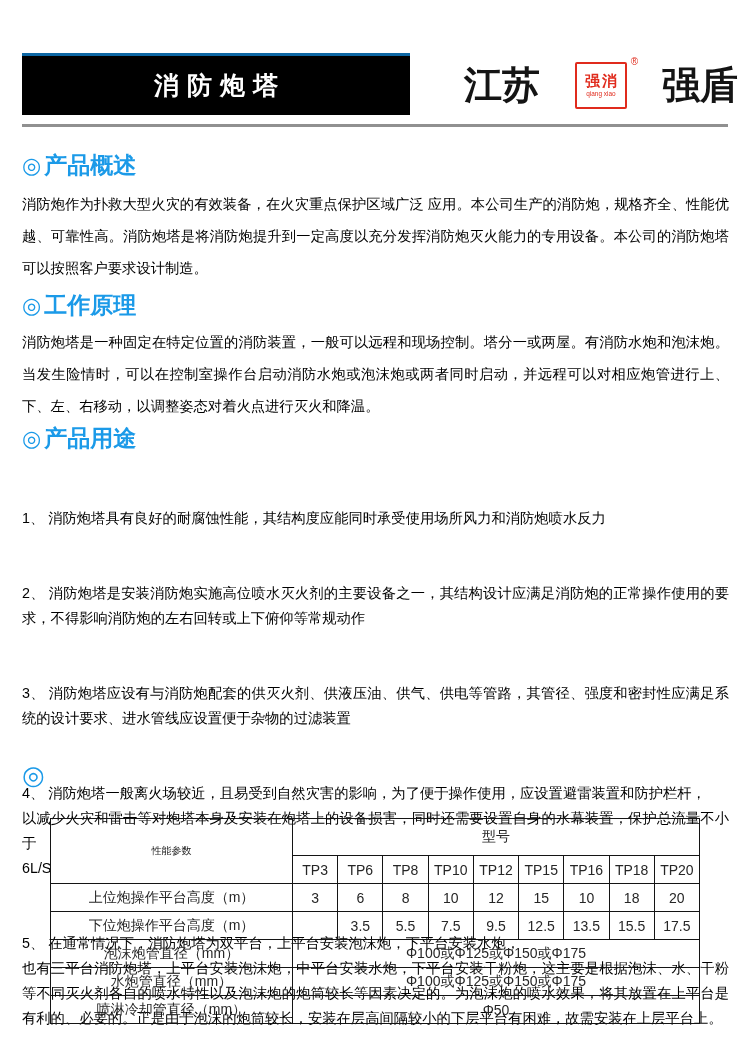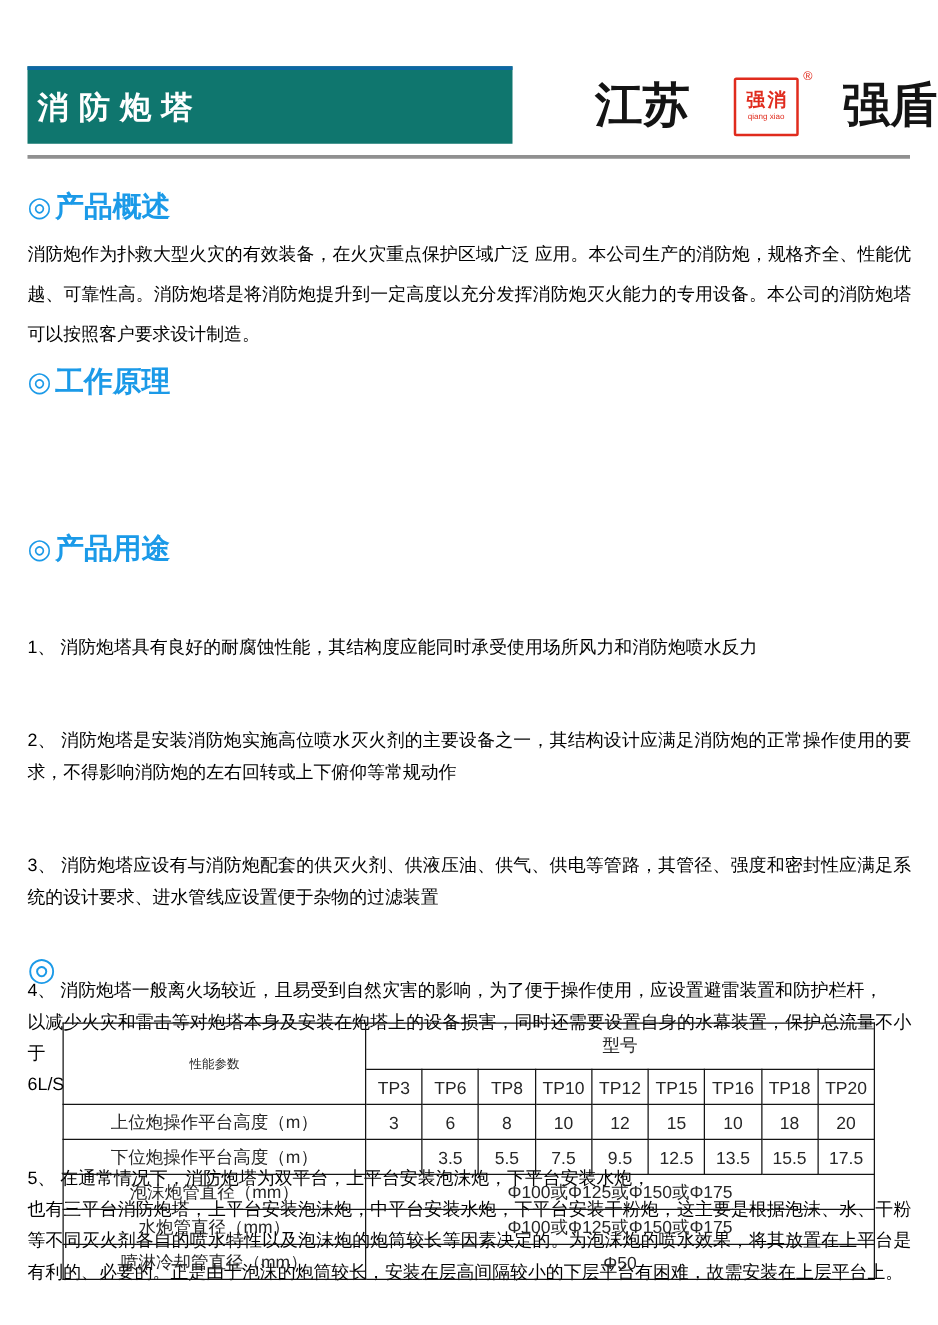--- a/index.html
+++ b/index.html
@@ -2,27 +2,27 @@
 <html><head>
 <meta charset="utf-8">
 <style>
   html,body { margin:0; padding:0; background:#ffffff; }
   body { font-family: "Liberation Sans", "DejaVu Sans", sans-serif; }
   .page { position:relative; width:750px; height:1060px; background:#ffffff; overflow:hidden; }
 
   
   .title-box {
     position:absolute; left:22px; top:53px; width:388px; height:62px;
-    box-sizing:border-box; background:#0f766e; border-top:3px solid #0d67a4;
-    display:flex; align-items:center; 
+    box-sizing:border-box; background:#000000; border-top:3px solid #0d67a4;
+    display:flex; align-items:center; justify-content:center;
   }
   .title-text { color:#ffffff; font-size:25px; font-weight:700; letter-spacing:8px; text-indent:8px; }
 
   .brand {
-    position:absolute; left:476px; top:56px; width:274px; height:58px;
+    position:absolute; left:464px; top:56px; width:274px; height:58px;
     display:flex; align-items:center; justify-content:space-between;
   }
   .brand-cn { font-size:38px; font-weight:700; color:#141414; line-height:1; white-space:nowrap; }
   .seal {
     position:relative; width:52px; height:47px; box-sizing:border-box;
     border:2px solid #e02b1d; border-radius:2px;
     display:flex; flex-direction:column; align-items:center; justify-content:center; gap:1px;
     background:#ffffff;
   }
   .seal-top { font-size:15px; font-weight:700; color:#e02b1d; letter-spacing:2px; text-indent:2px; line-height:1.1; }
@@ -94,20 +94,21 @@
   <div class="sec-heading h-overview">
     <span class="bullet">◎</span>
     <span>产品概述</span>
   </div>
   <div class="body-text t-overview">消防炮作为扑救大型火灾的有效装备，在火灾重点保护区域广泛 应用。本公司生产的消防炮，规格齐全、性能优越、可靠性高。消防炮塔是将消防炮提升到一定高度以充分发挥消防炮灭火能力的专用设备。本公司的消防炮塔可以按照客户要求设计制造。</div>
 
   <div class="sec-heading h-principle">
     <span class="bullet">◎</span>
     <span>工作原理</span>
   </div>
+  <div class="body-text t-principle">消防炮塔是一种固定在特定位置的消防装置，一般可以远程和现场控制。塔分一或两屋。有消防水炮和泡沫炮。当发生险情时，可以在控制室操作台启动消防水炮或泡沫炮或两者同时启动，并远程可以对相应炮管进行上、下、左、右移动，以调整姿态对着火点进行灭火和降温。</div>
 
   <div class="sec-heading h-usage">
     <span class="bullet">◎</span>
     <span>产品用途</span>
   </div>
   <div class="body-text t-usage">
     <p>1、 消防炮塔具有良好的耐腐蚀性能，其结构度应能同时承受使用场所风力和消防炮喷水反力</p>
     <p>2、 消防炮塔是安装消防炮实施高位喷水灭火剂的主要设备之一，其结构设计应满足消防炮的正常操作使用的要求，不得影响消防炮的左右回转或上下俯仰等常规动作</p>
     <p>3、 消防炮塔应设有与消防炮配套的供灭火剂、供液压油、供气、供电等管路，其管径、强度和密封性应满足系统的设计要求、进水管线应设置便于杂物的过滤装置</p>
     <p>4、 消防炮塔一般离火场较近，且易受到自然灾害的影响，为了便于操作使用，应设置避雷装置和防护栏杆，

